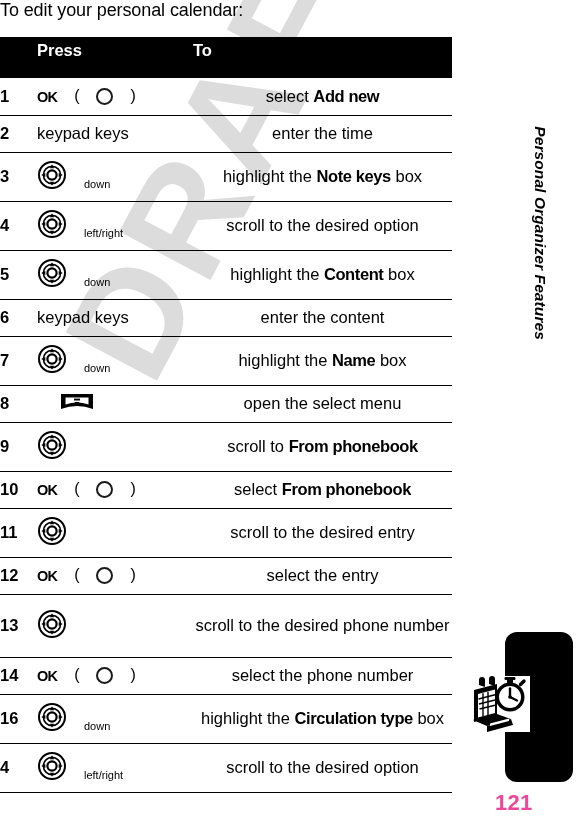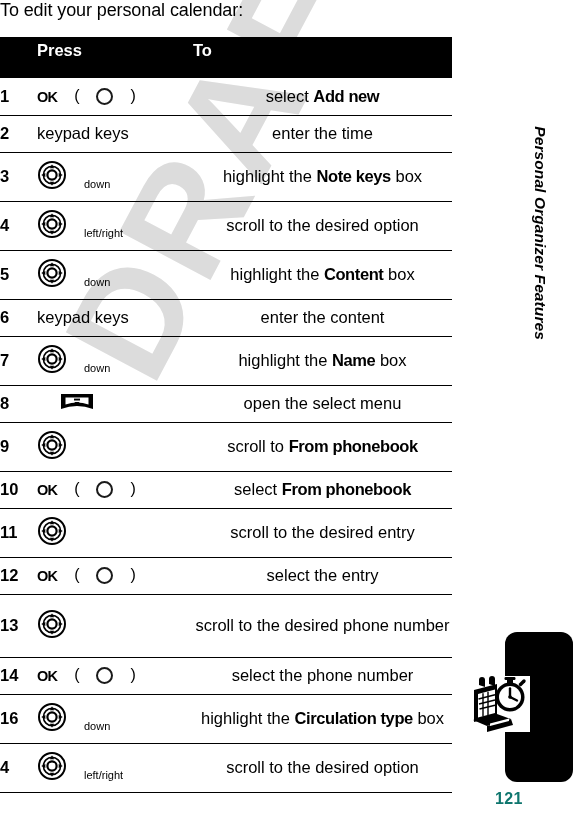--- a/index.html
+++ b/index.html
@@ -203,23 +203,23 @@
     position: absolute;
     left: 3px; top: 0px;
     width: 56px; height: 56px;
     background: #ffffff;
   }
 
   #page-number {
     position: absolute;
     left: 495px;
     top: 790px;
-    font-size: 16px;
-    font-weight: bold;
-    color: #0f766e;
+    font-size: 22px;
+    font-weight: bold;
+    color: #ec4899;
     letter-spacing: 0.3px;
   }
 </style>
 </head>
 <body>
 
 <div id="watermark">
   <div class="draft-text">DRAFT</div>
 </div>
 

